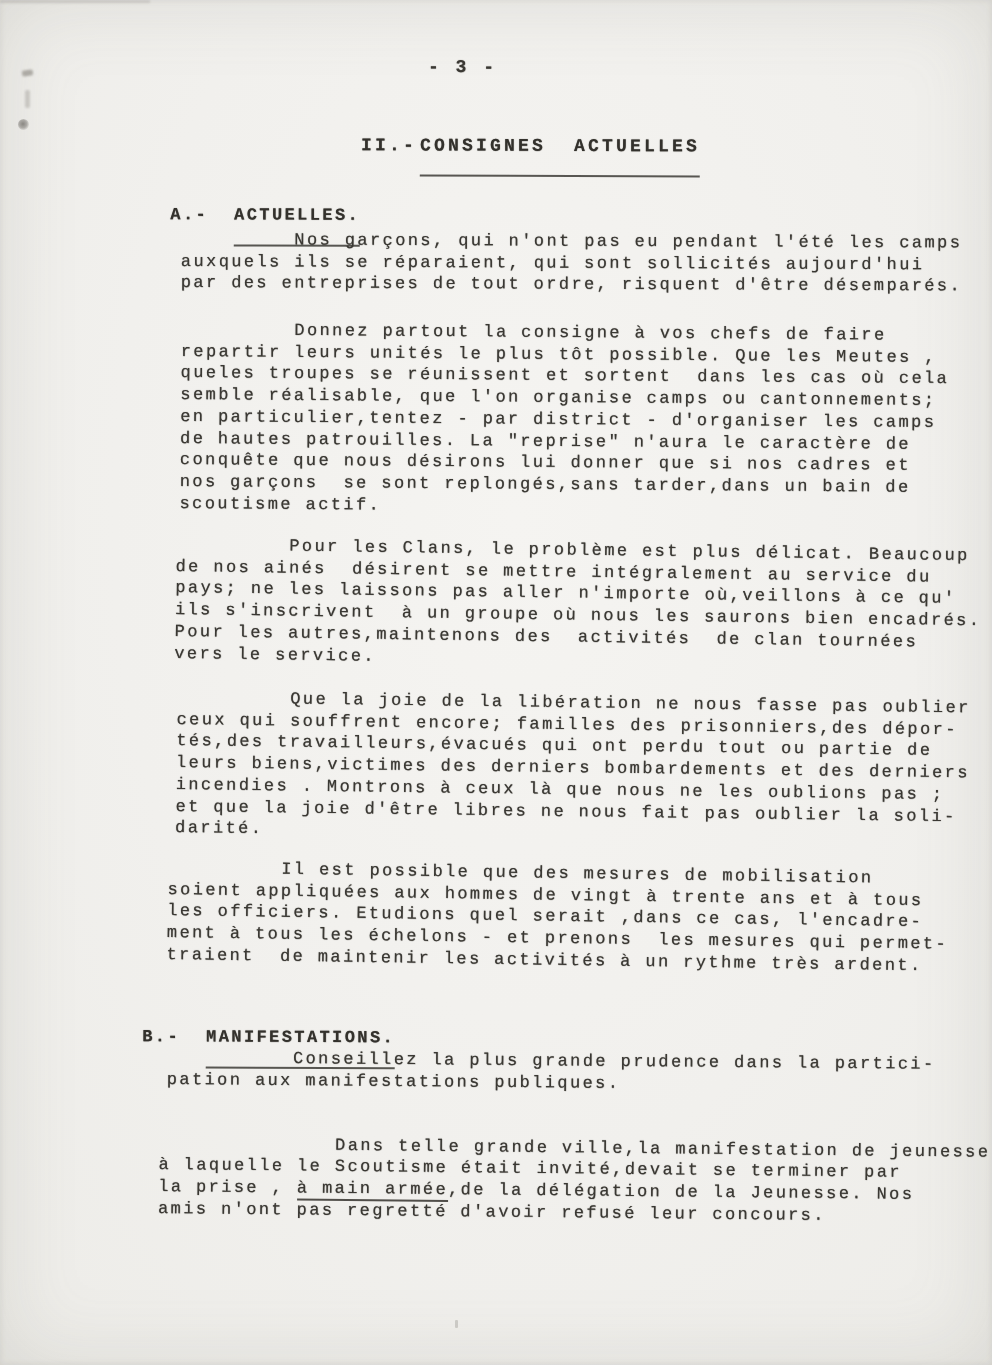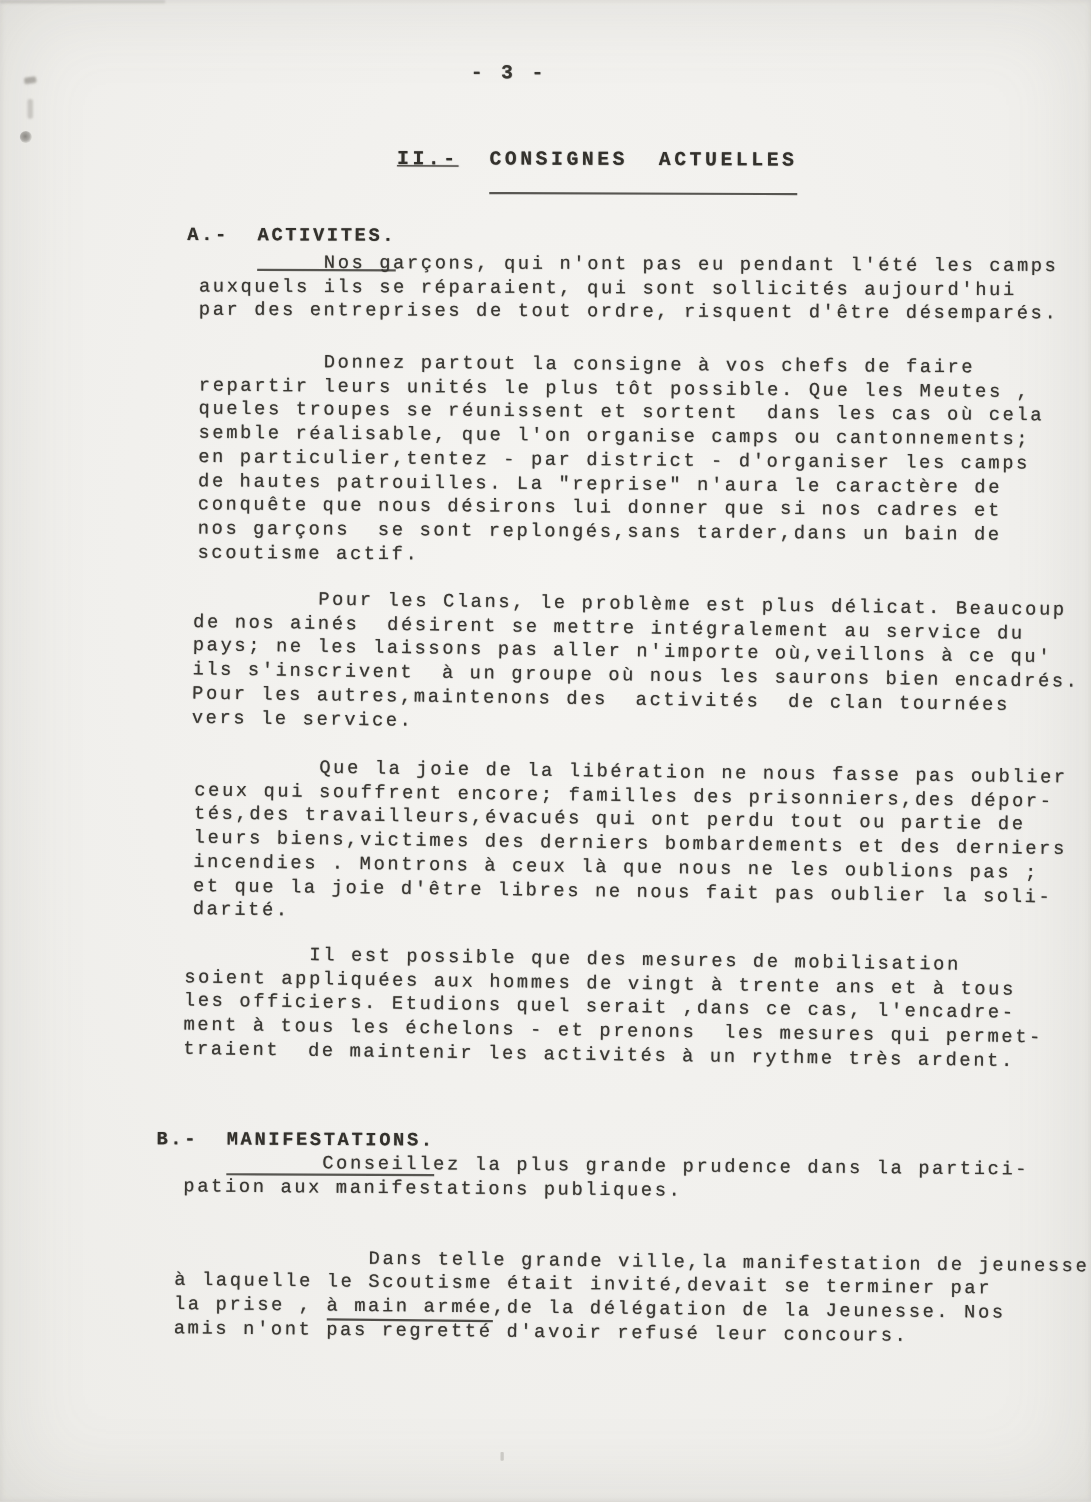--- a/index.html
+++ b/index.html
@@ -21,21 +21,21 @@
     font-size:17px;
     line-height:21.7px;
     letter-spacing:2.4px;
     white-space:pre-wrap;
     text-shadow: 0 0 1px rgba(58,56,51,0.60), 0.4px 0.4px 0 rgba(58,56,51,0.22);
     transform-origin:0 0;
   }
   .para { width:845px; }
   .pagenum  { top:57px;  left:428px; font-size:18px; letter-spacing:3px; font-weight:bold; transform:rotate(0.2deg); }
   .titlerow { top:113px; left:305px; font-size:18px; letter-spacing:3.2px; font-weight:bold; color:#33312c; transform:rotate(0.2deg); }
-  .titlerow .prefix { margin-right:28px;text-decoration:underline; }
+  .titlerow .prefix { margin-right:3px; }
   .headrow  { font-weight:bold; color:#33312c; }
   .headrow .hlabel { display:inline-block; }
   .headrow .htext  { display:inline-block; margin-left:26px; }
   .head-a { top:182px;  left:120px; transform:rotate(0.2deg); }
   .head-b { top:1004px; left:92px;  transform:rotate(0.25deg); }
   .underlined {
     border-bottom:2.5px solid rgba(44,42,37,0.78);
     padding-bottom:19px;
   }
   .phrase-underline {
@@ -68,21 +68,21 @@
   <div class="artifact smudge-dot"></div>
   <div class="artifact speck-bottom"></div>
 
   <div class="txt pagenum">- 3 -</div>
 
   <div class="txt titlerow">
     <span class="prefix">II.-</span><span class="underlined">CONSIGNES  ACTUELLES</span>
   </div>
 
   <div class="txt headrow head-a">
-    <span class="hlabel">A.-</span><span class="htext underlined">ACTIVITES.</span>
+    <span class="hlabel">A.-</span><span class="htext underlined">ACTUELLES.</span>
   </div>
 
   <div class="txt para p1">         Nos garçons, qui n'ont pas eu pendant l'été les camps
 auxquels ils se réparaient, qui sont sollicités aujourd'hui
 par des entreprises de tout ordre, risquent d'être désemparés.</div>
 
   <div class="txt para p2">         Donnez partout la consigne à vos chefs de faire
 repartir leurs unités le plus tôt possible. Que les Meutes ,
 queles troupes se réunissent et sortent  dans les cas où cela
 semble réalisable, que l'on organise camps ou cantonnements;

